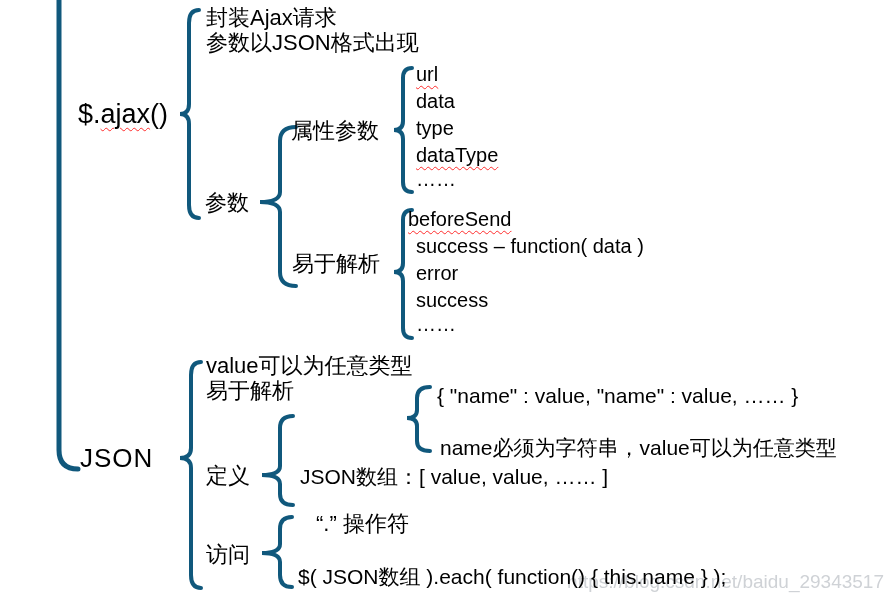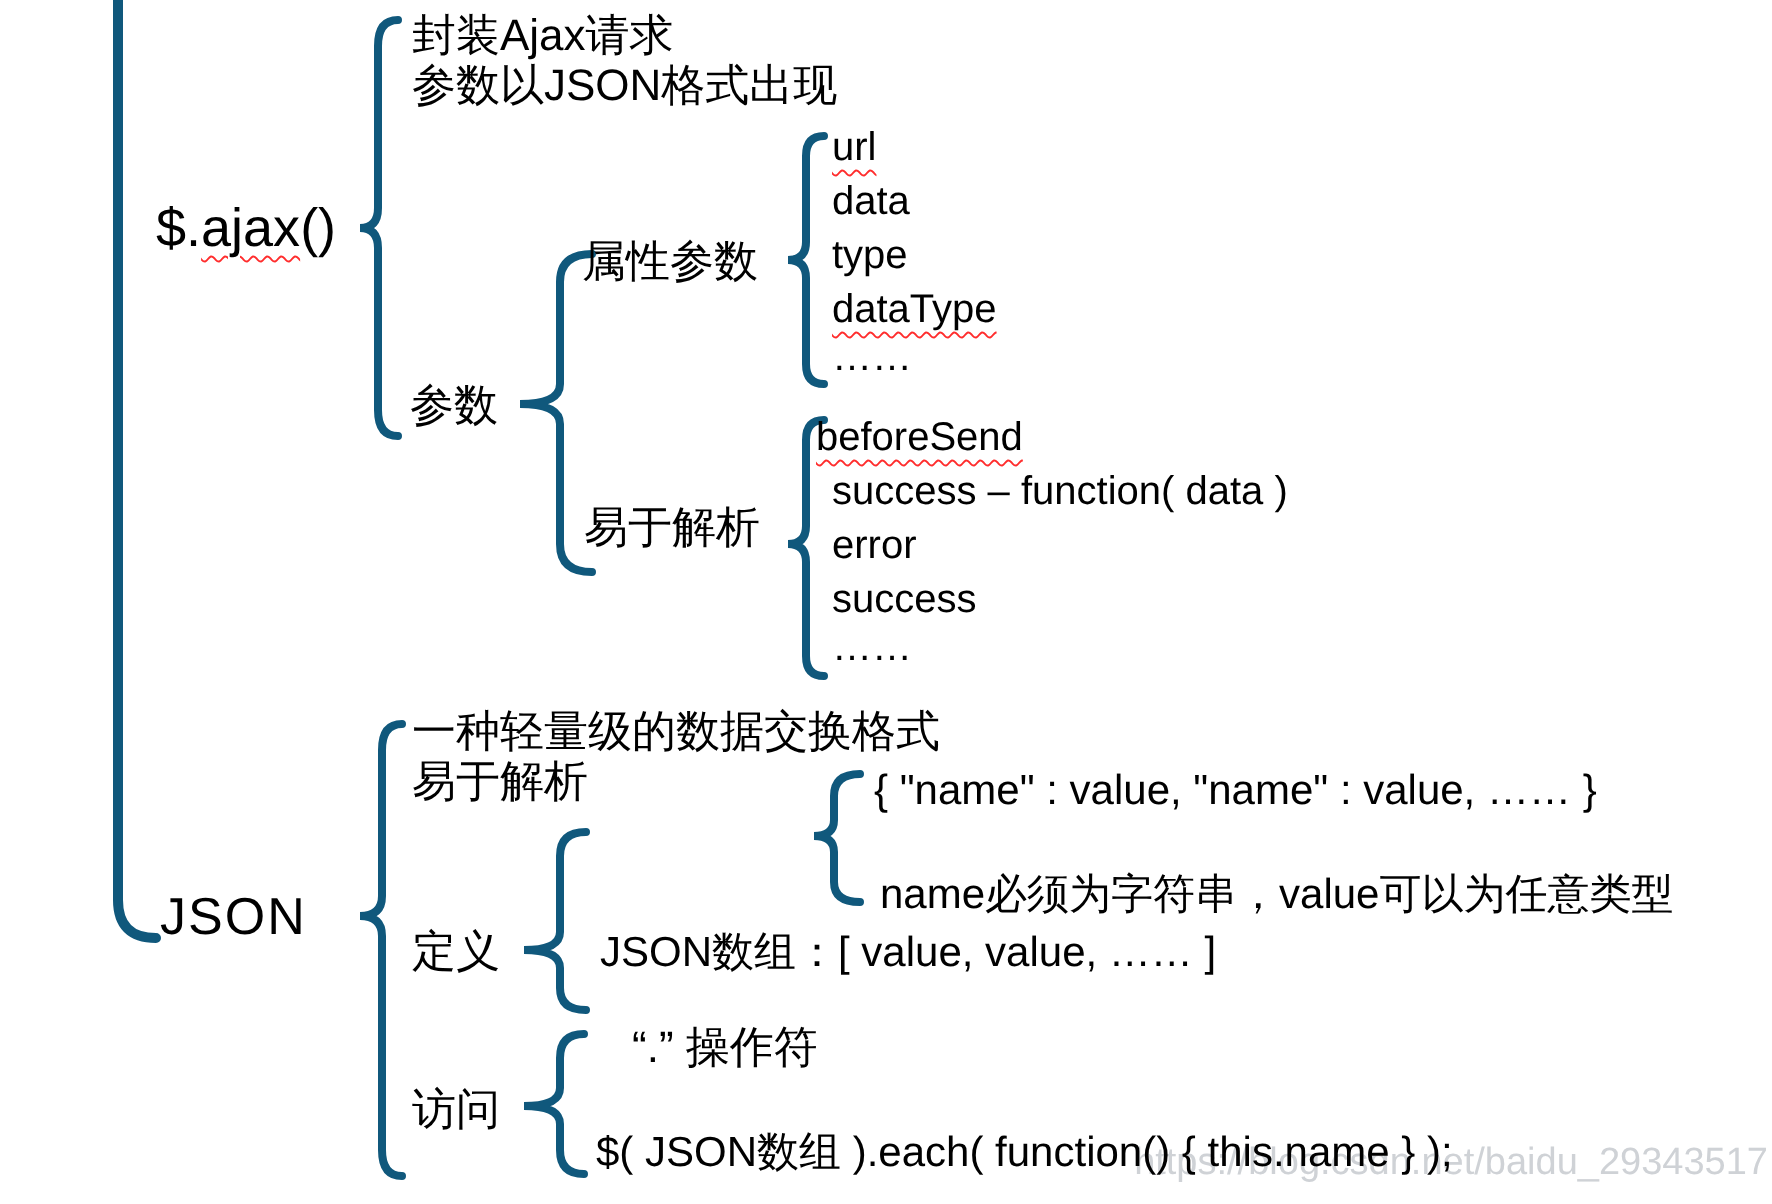--- a/index.html
+++ b/index.html
@@ -72,21 +72,21 @@
   <div class="t en20" style="left:416px;top:168px">……</div>
 
   <div class="t zh22" style="left:292px;top:252px">易于解析</div>
 
   <div class="t en20 wavy" style="left:408px;top:208px">beforeSend</div>
   <div class="t en20" style="left:416px;top:235px">success – function( data )</div>
   <div class="t en20" style="left:416px;top:262px">error</div>
   <div class="t en20" style="left:416px;top:289px">success</div>
   <div class="t en20" style="left:416px;top:313px">……</div>
 
-  <div class="t zh22" style="left:206px;top:354px">一种轻量级的数据交换格式</div>
+  <div class="t zh22" style="left:206px;top:354px">value可以为任意类型</div>
   <div class="t zh22" style="left:206px;top:379px">易于解析</div>
 
   <div class="t json-title" style="left:80px;top:444px">JSON</div>
 
   <div class="t code21" style="left:437px;top:384px">{ "name" : value, "name" : value,  …… }</div>
   <div class="t zh21" style="left:440px;top:436px">name必须为字符串，value可以为任意类型</div>
 
   <div class="t zh22" style="left:206px;top:464px">定义</div>
   <div class="t code21" style="left:300px;top:465px">JSON数组：[ value, value, …… ]</div>
 

